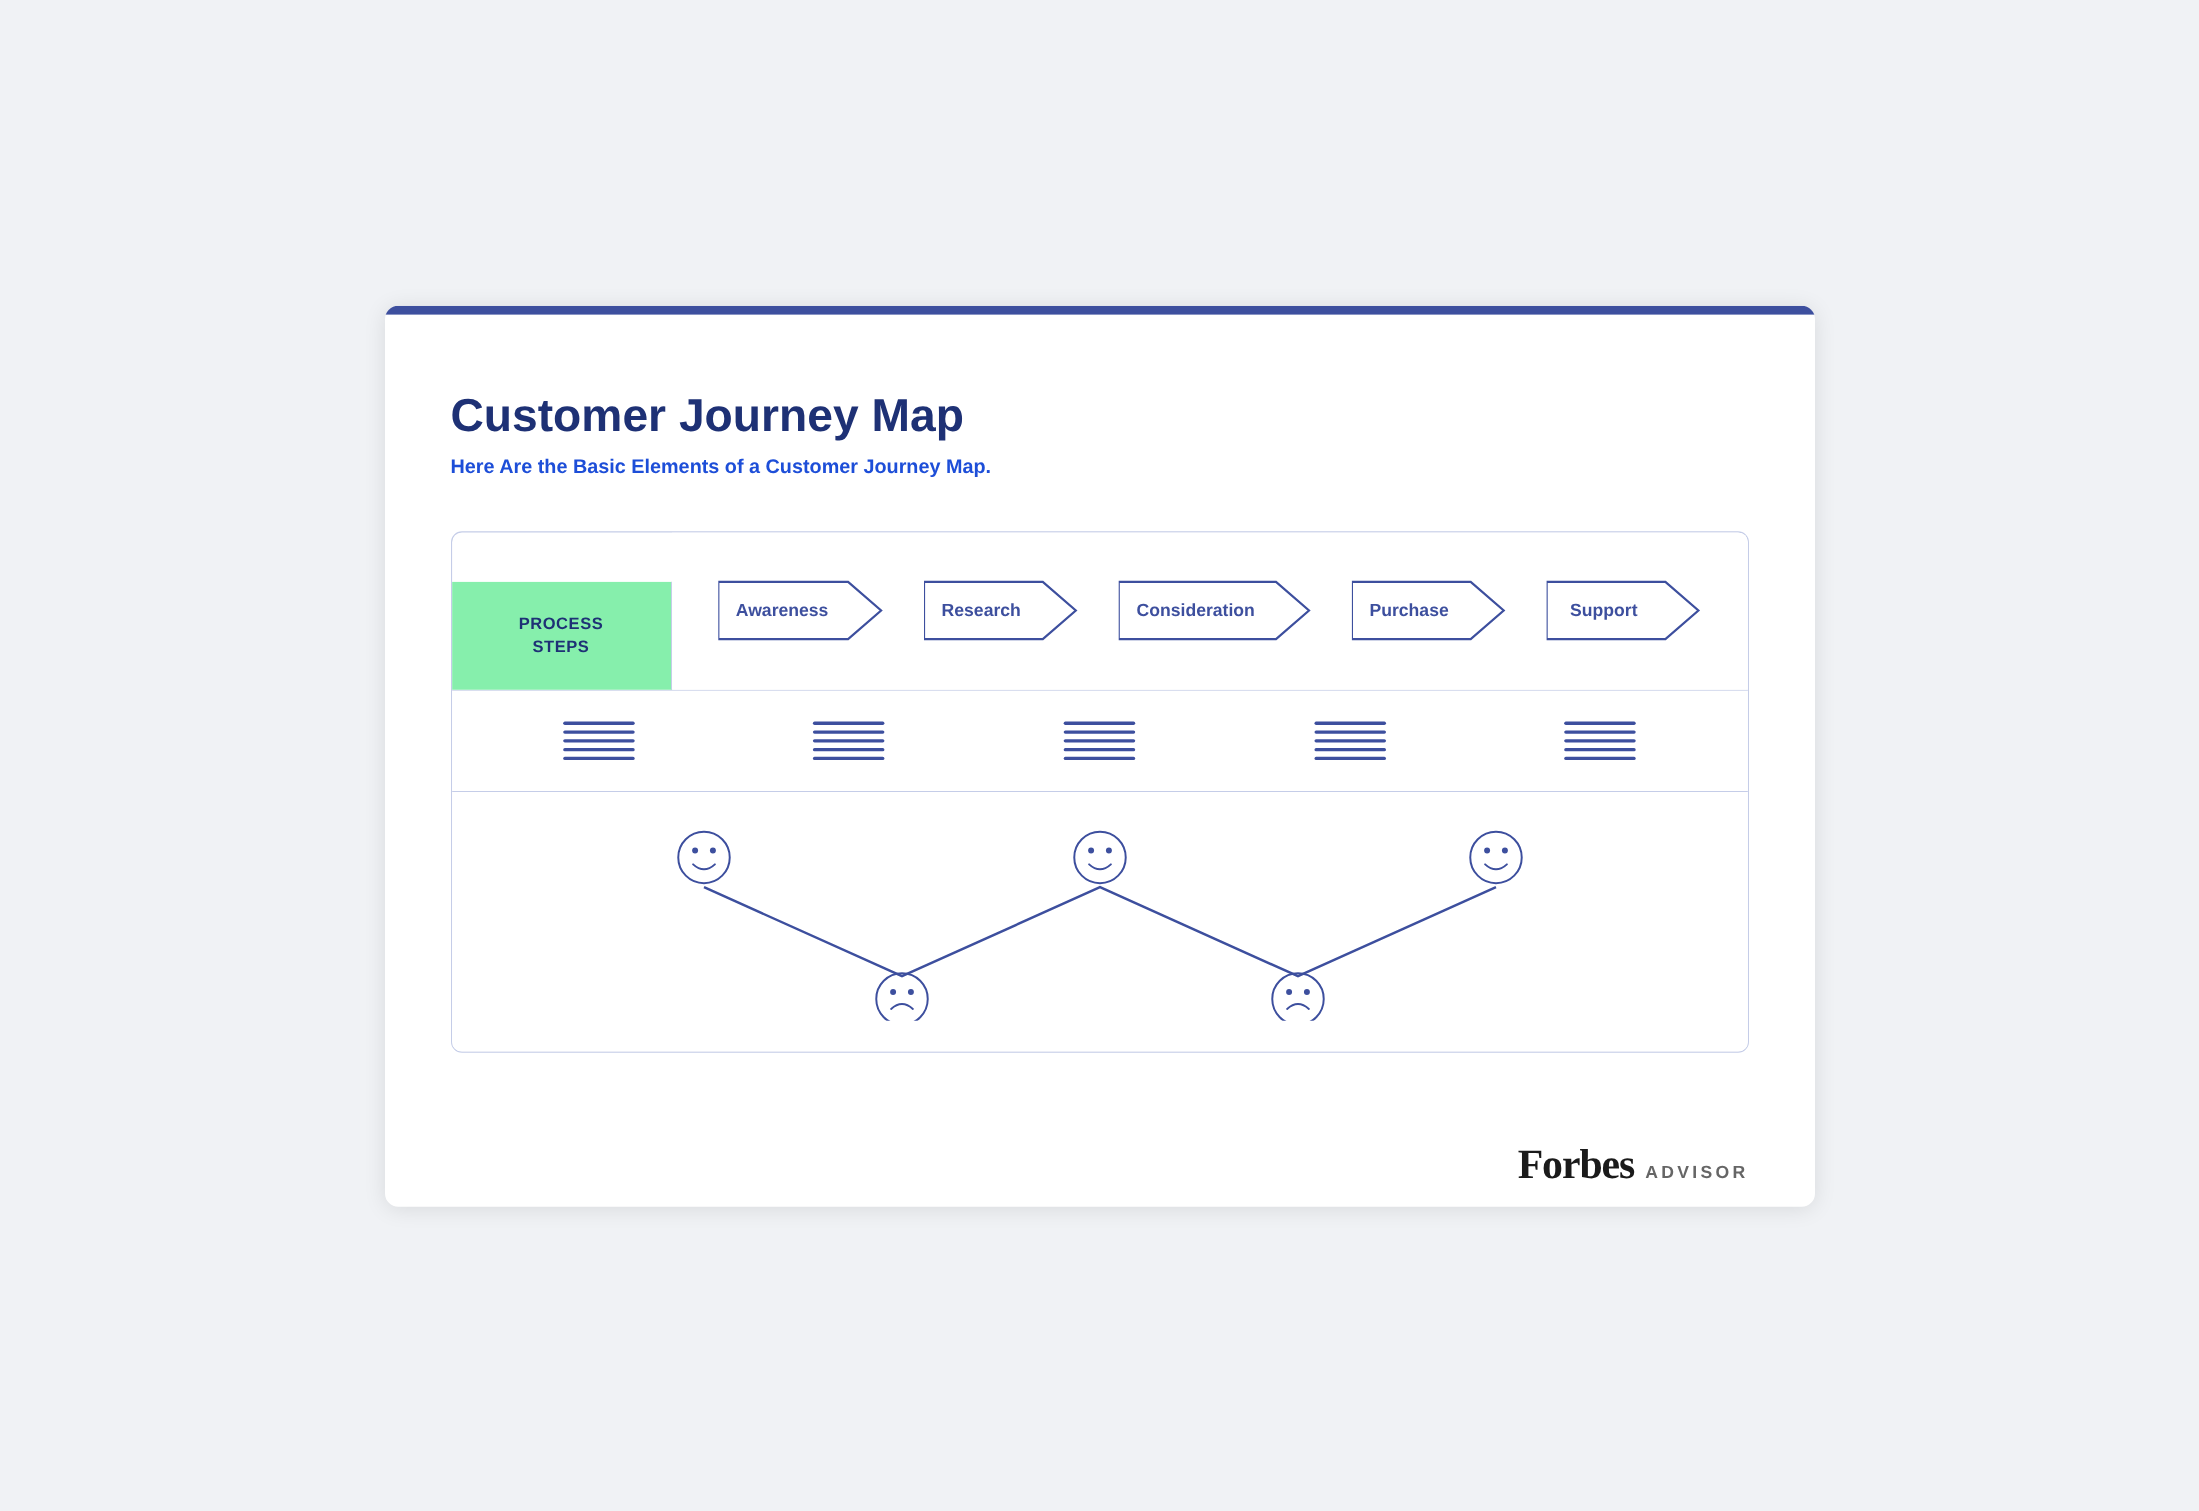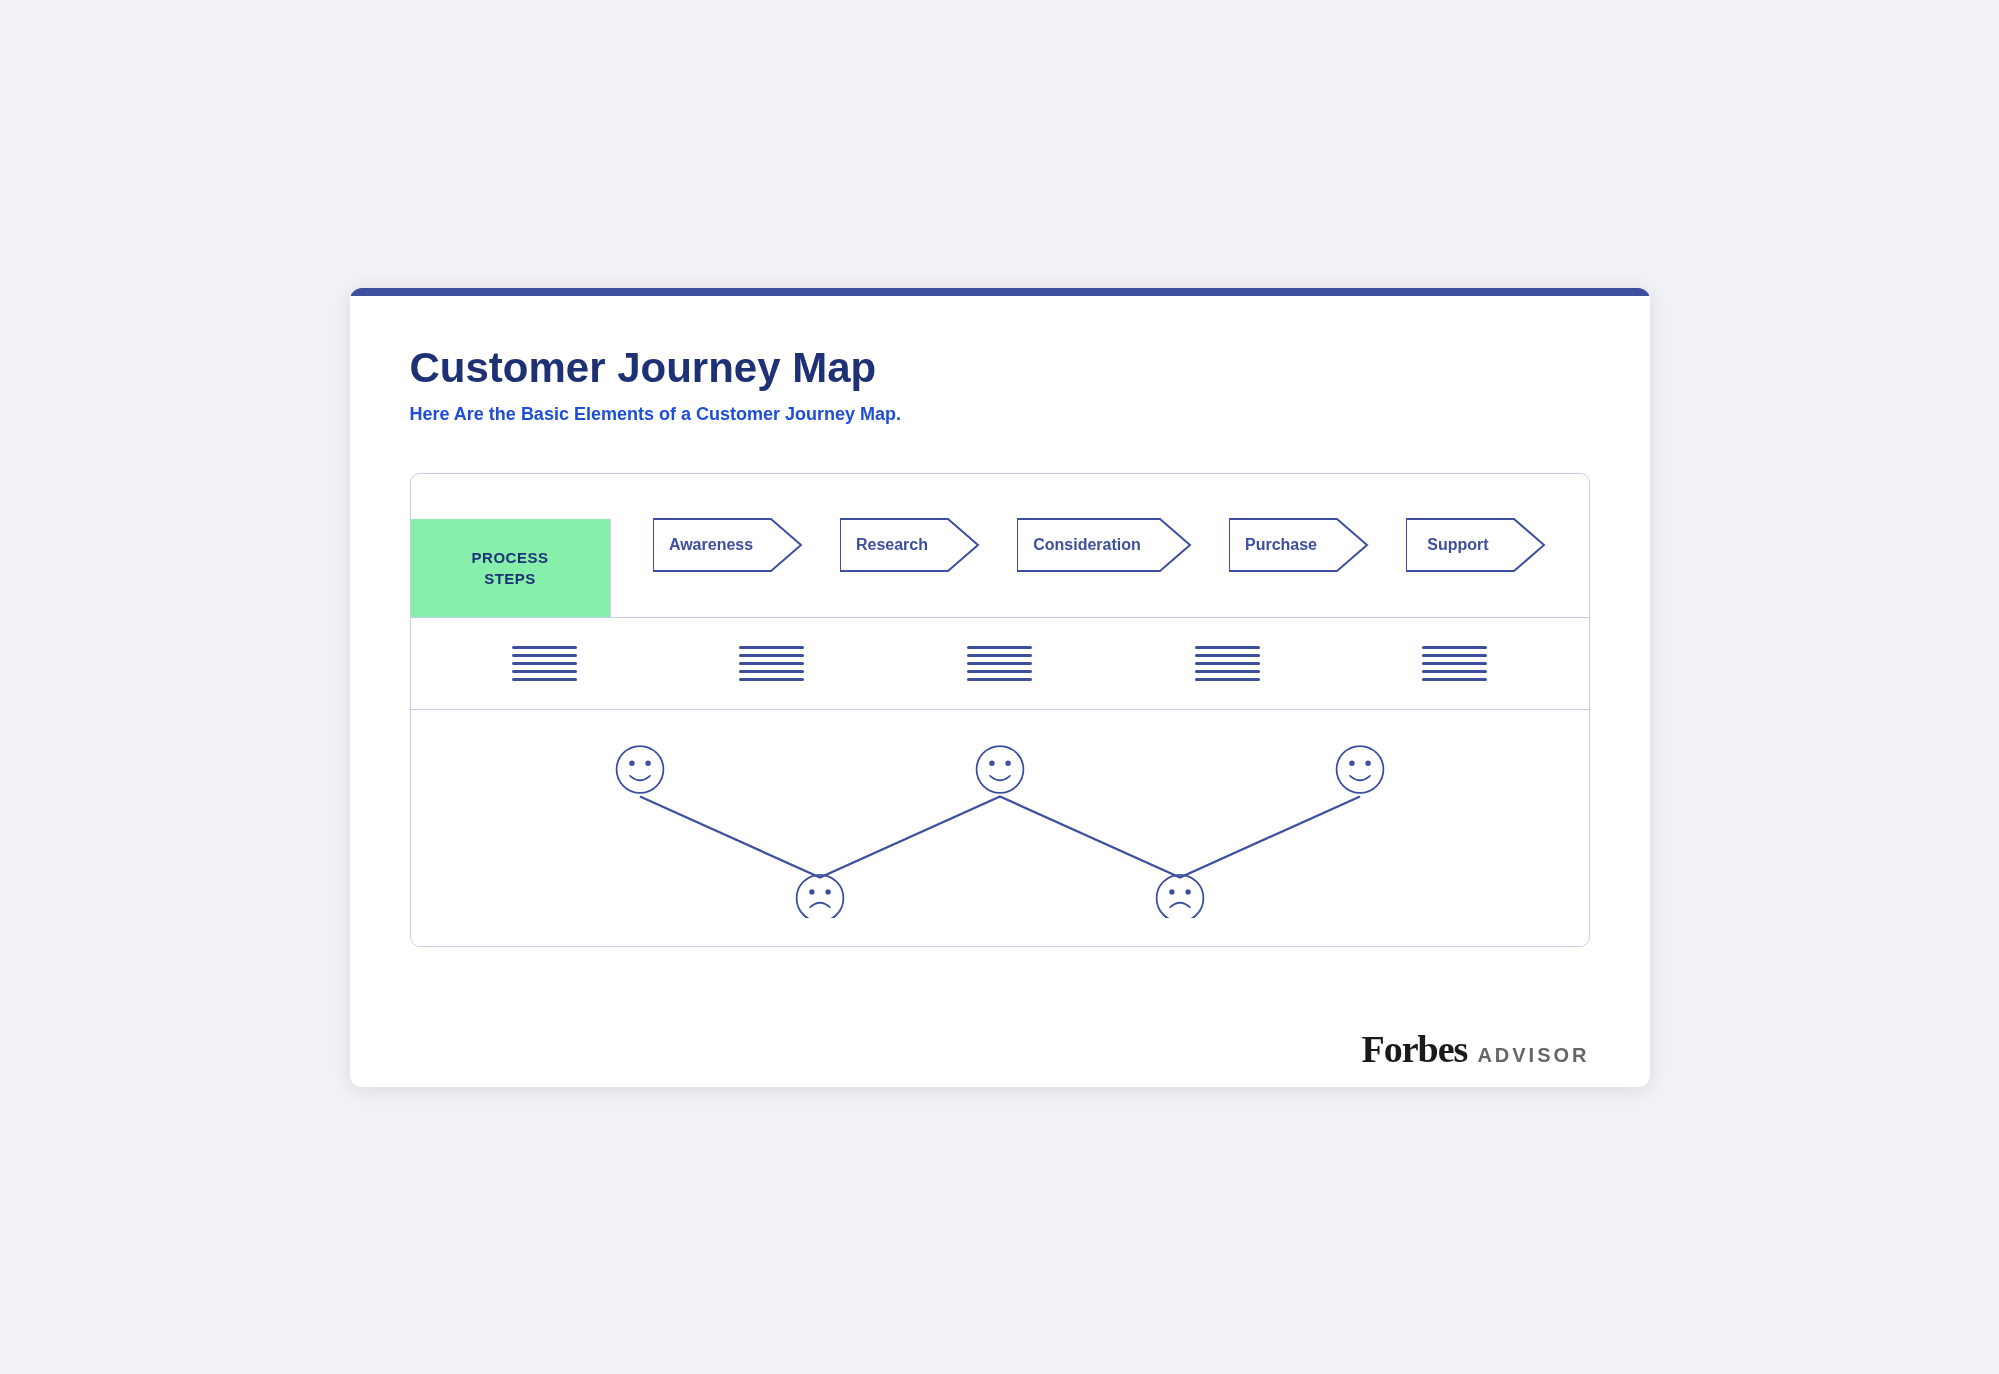--- a/index.html
+++ b/index.html
@@ -22,21 +22,21 @@
       position: relative;
     }
 
     .card-top-bar {
       height: 8px;
       background: #3d4f9e;
       width: 100%;
     }
 
     .card-content {
-      padding: 48px 60px 60px 60px;
+      padding: 68px 60px 60px 60px;
     }
 
     .title {
       font-family: Arial, Helvetica, sans-serif;
       font-size: 42px;
       font-weight: 700;
       color: #1e3175;
       margin-bottom: 12px;
     }
 
@@ -144,21 +144,21 @@
     .forbes-logo {
       font-family: Georgia, 'Times New Roman', serif;
       font-size: 38px;
       font-weight: 900;
       color: #1a1a1a;
       letter-spacing: -1px;
     }
 
     .forbes-advisor {
       font-family: Arial, Helvetica, sans-serif;
-      font-size: 20px;
+      font-size: 16px;
       font-weight: 600;
       color: #666666;
       letter-spacing: 3px;
       margin-left: 10px;
       text-align: right;
     }
   </style>
 </head>
 <body>
 

